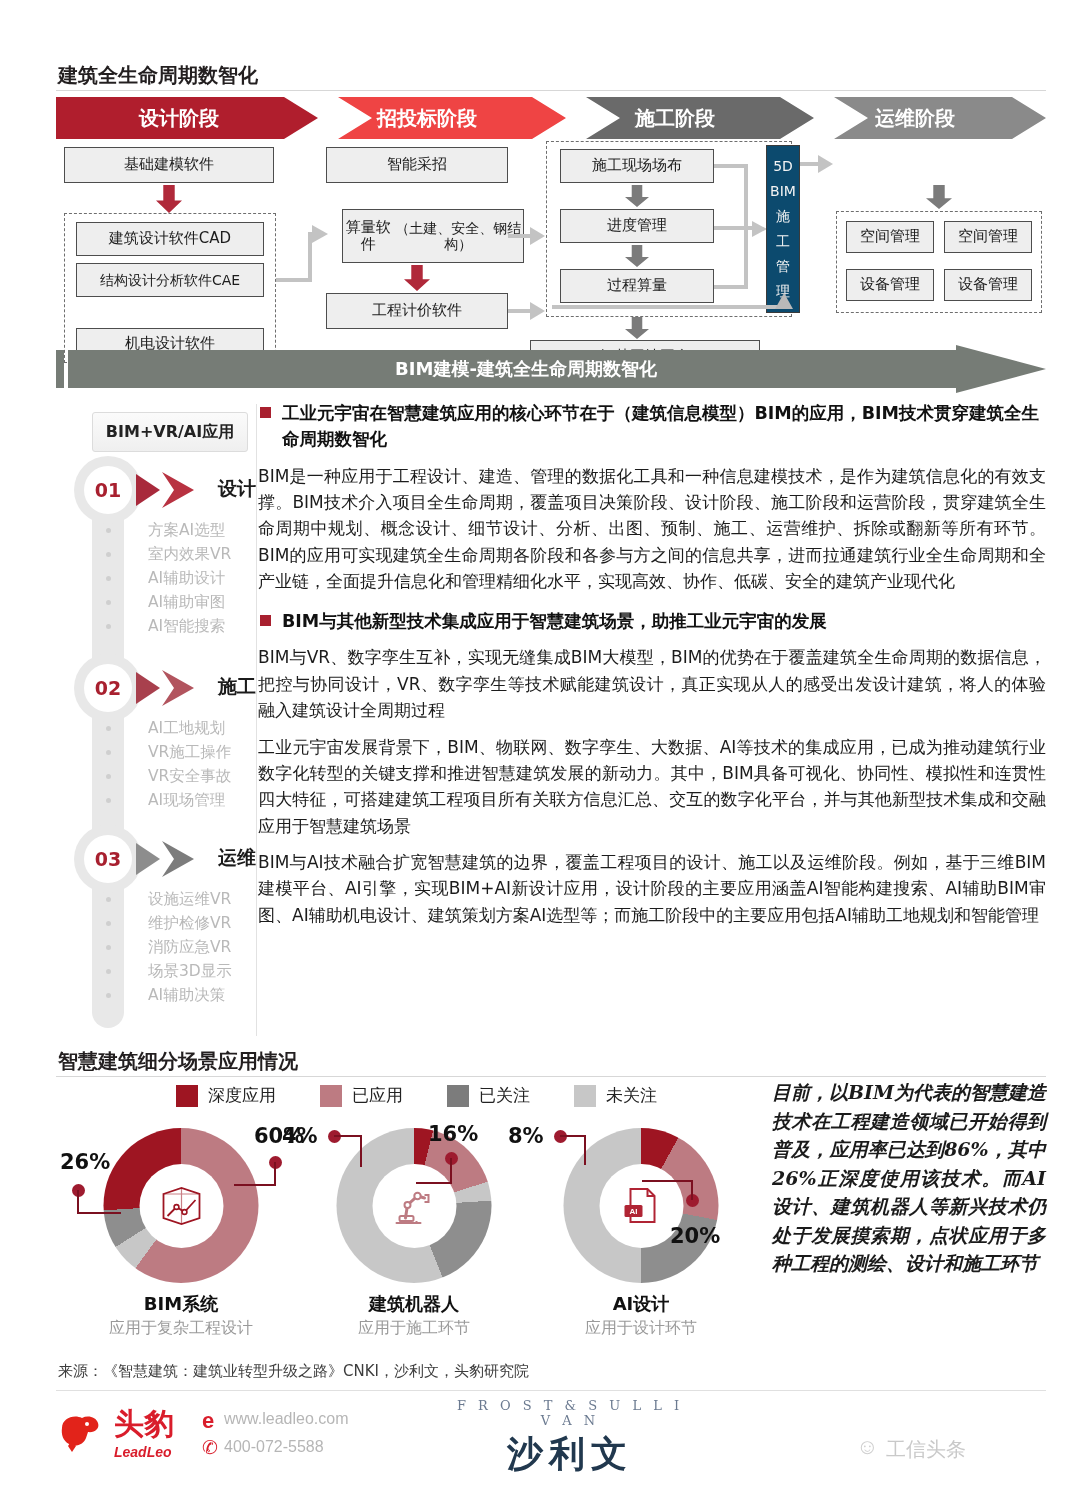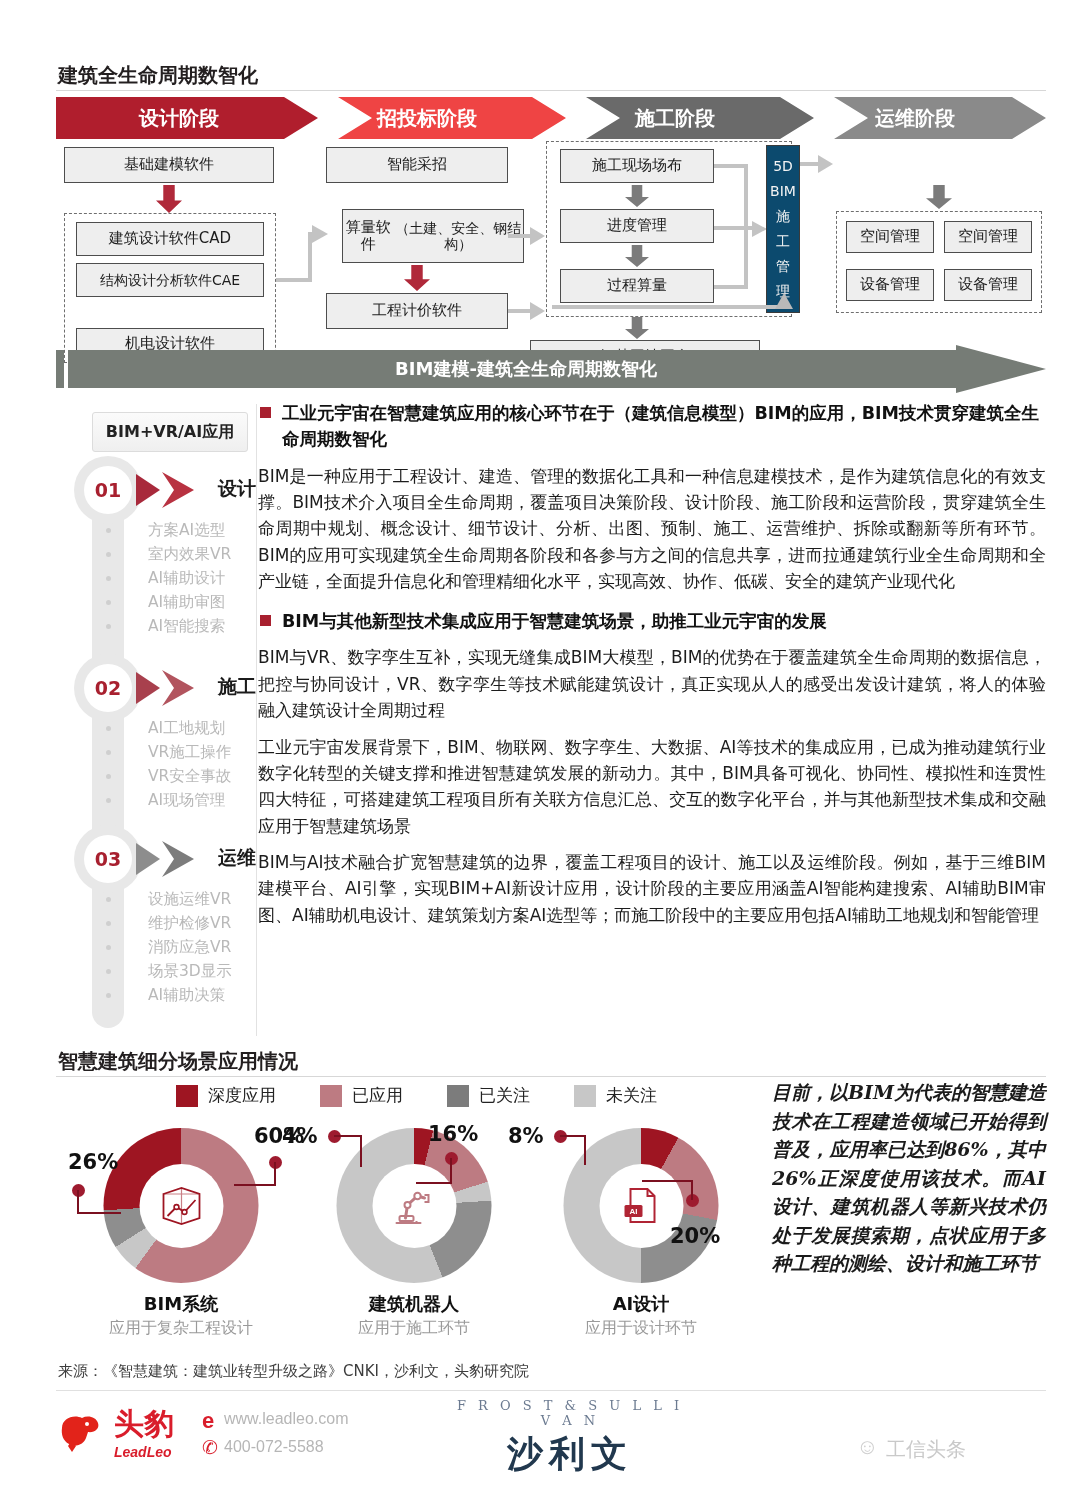--- a/index.html
+++ b/index.html
@@ -357,21 +357,21 @@
               <path d="M9 31 L18 22 L26 27 L37 15" fill="none" stroke="#9e1522" stroke-width="1.8"></path>
               <circle cx="18" cy="22" r="2.4" fill="#fff" stroke="#9e1522" stroke-width="1.6"></circle>
               <circle cx="26" cy="27" r="2.4" fill="#fff" stroke="#9e1522" stroke-width="1.6"></circle>
             </svg>
           </div>
         </div>
         <div class="t1">BIM系统</div>
         <div class="t2">应用于复杂工程设计</div>
       </div>
 
-      <div class="cal" style="left:12px;top:28px;">26%</div>
+      <div class="cal" style="left:4px;top:28px;">26%</div>
       <div class="cdot" style="left:16px;top:62px;"></div>
       <div class="cln" style="left:21px;top:68px;width:2px;height:24px;"></div>
       <div class="cln" style="left:21px;top:90px;width:44px;height:2px;"></div>
       <div class="cal" style="left:198px;top:2px;">60%</div>
       <div class="cdot" style="left:213px;top:34px;"></div>
       <div class="cln" style="left:218px;top:40px;width:2px;height:24px;"></div>
       <div class="cln" style="left:178px;top:62px;width:42px;height:2px;"></div>
 
       <div class="dn" style="left:243px;">
         <div class="ring" style="background:conic-gradient(#9e1522 0deg 14.4deg,#bd7b82 14.4deg 72deg,#c7c7c7 72deg 86.4deg,#8e8e8e 86.4deg 158.4deg,#c7c7c7 158.4deg 360deg);">

